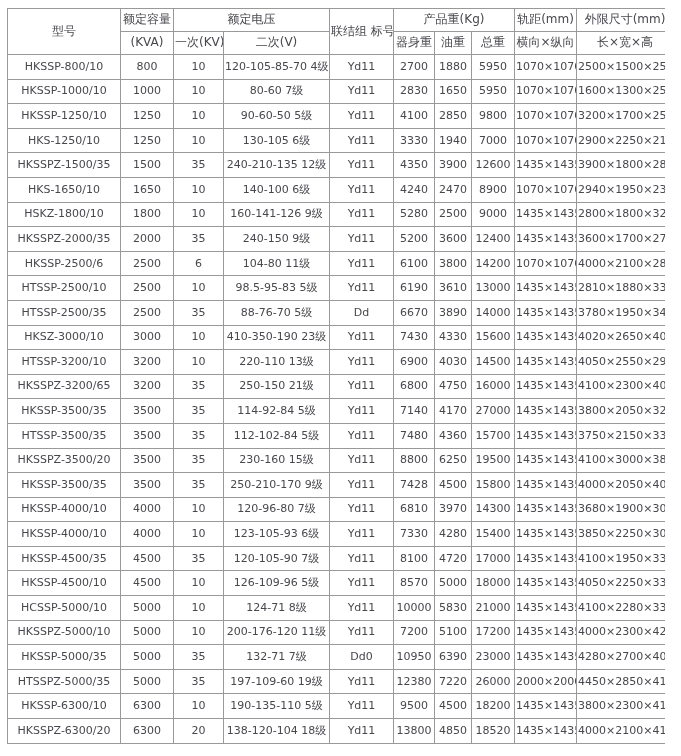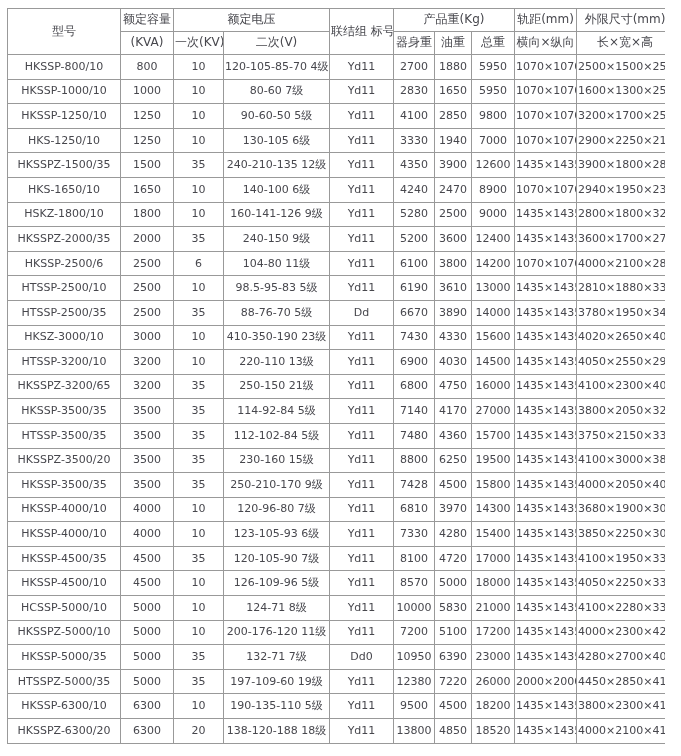--- a/index.html
+++ b/index.html
@@ -404,21 +404,21 @@
           <td>9500</td>
           <td>4500</td>
           <td>18200</td>
           <td>1435×1435</td>
           <td>3800×2300×4100</td>
         </tr>
         <tr>
           <td>HKSSPZ-6300/20</td>
           <td>6300</td>
           <td>20</td>
-          <td>138-120-188 18级</td>
+          <td>138-120-104 18级</td>
           <td>Yd11</td>
           <td>13800</td>
           <td>4850</td>
           <td>18520</td>
           <td>1435×1435</td>
           <td>4000×2100×4100</td>
         </tr>
       </tbody>
   </table>
 </div>

